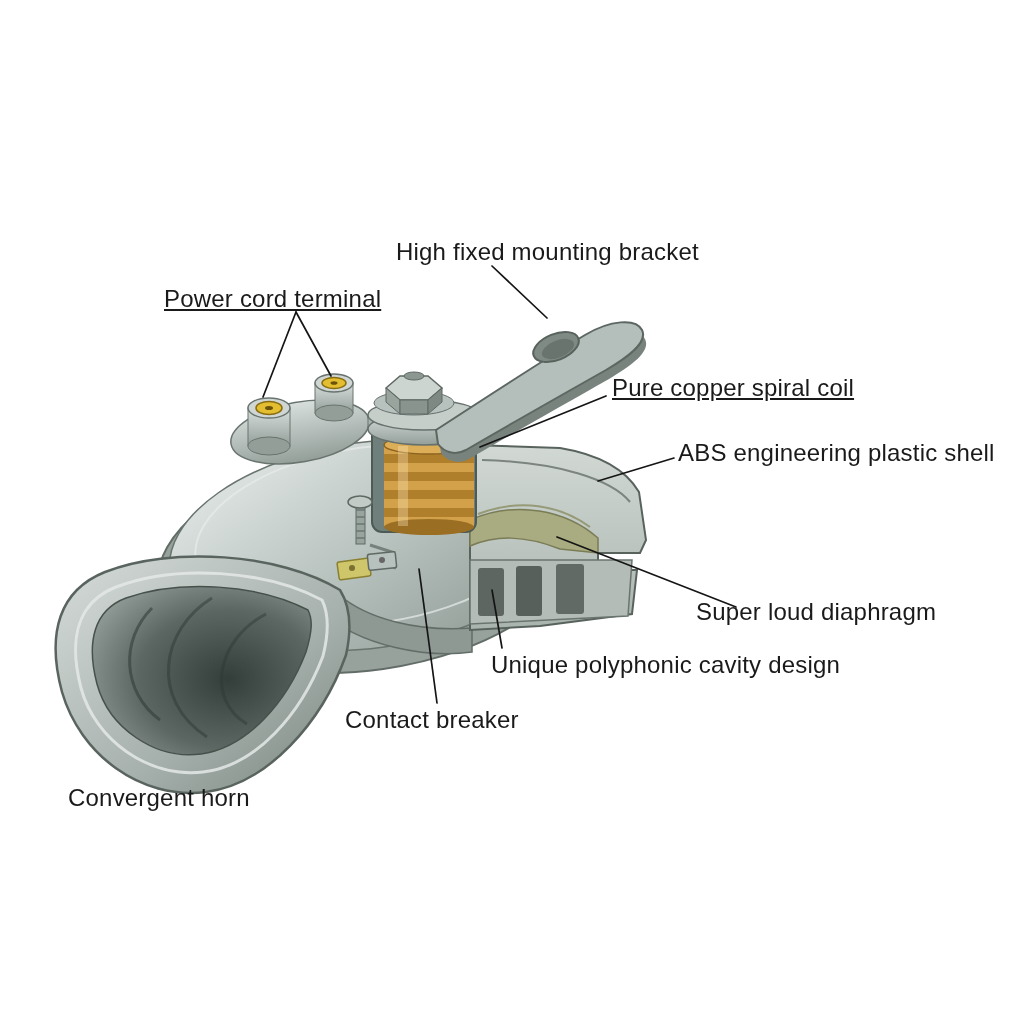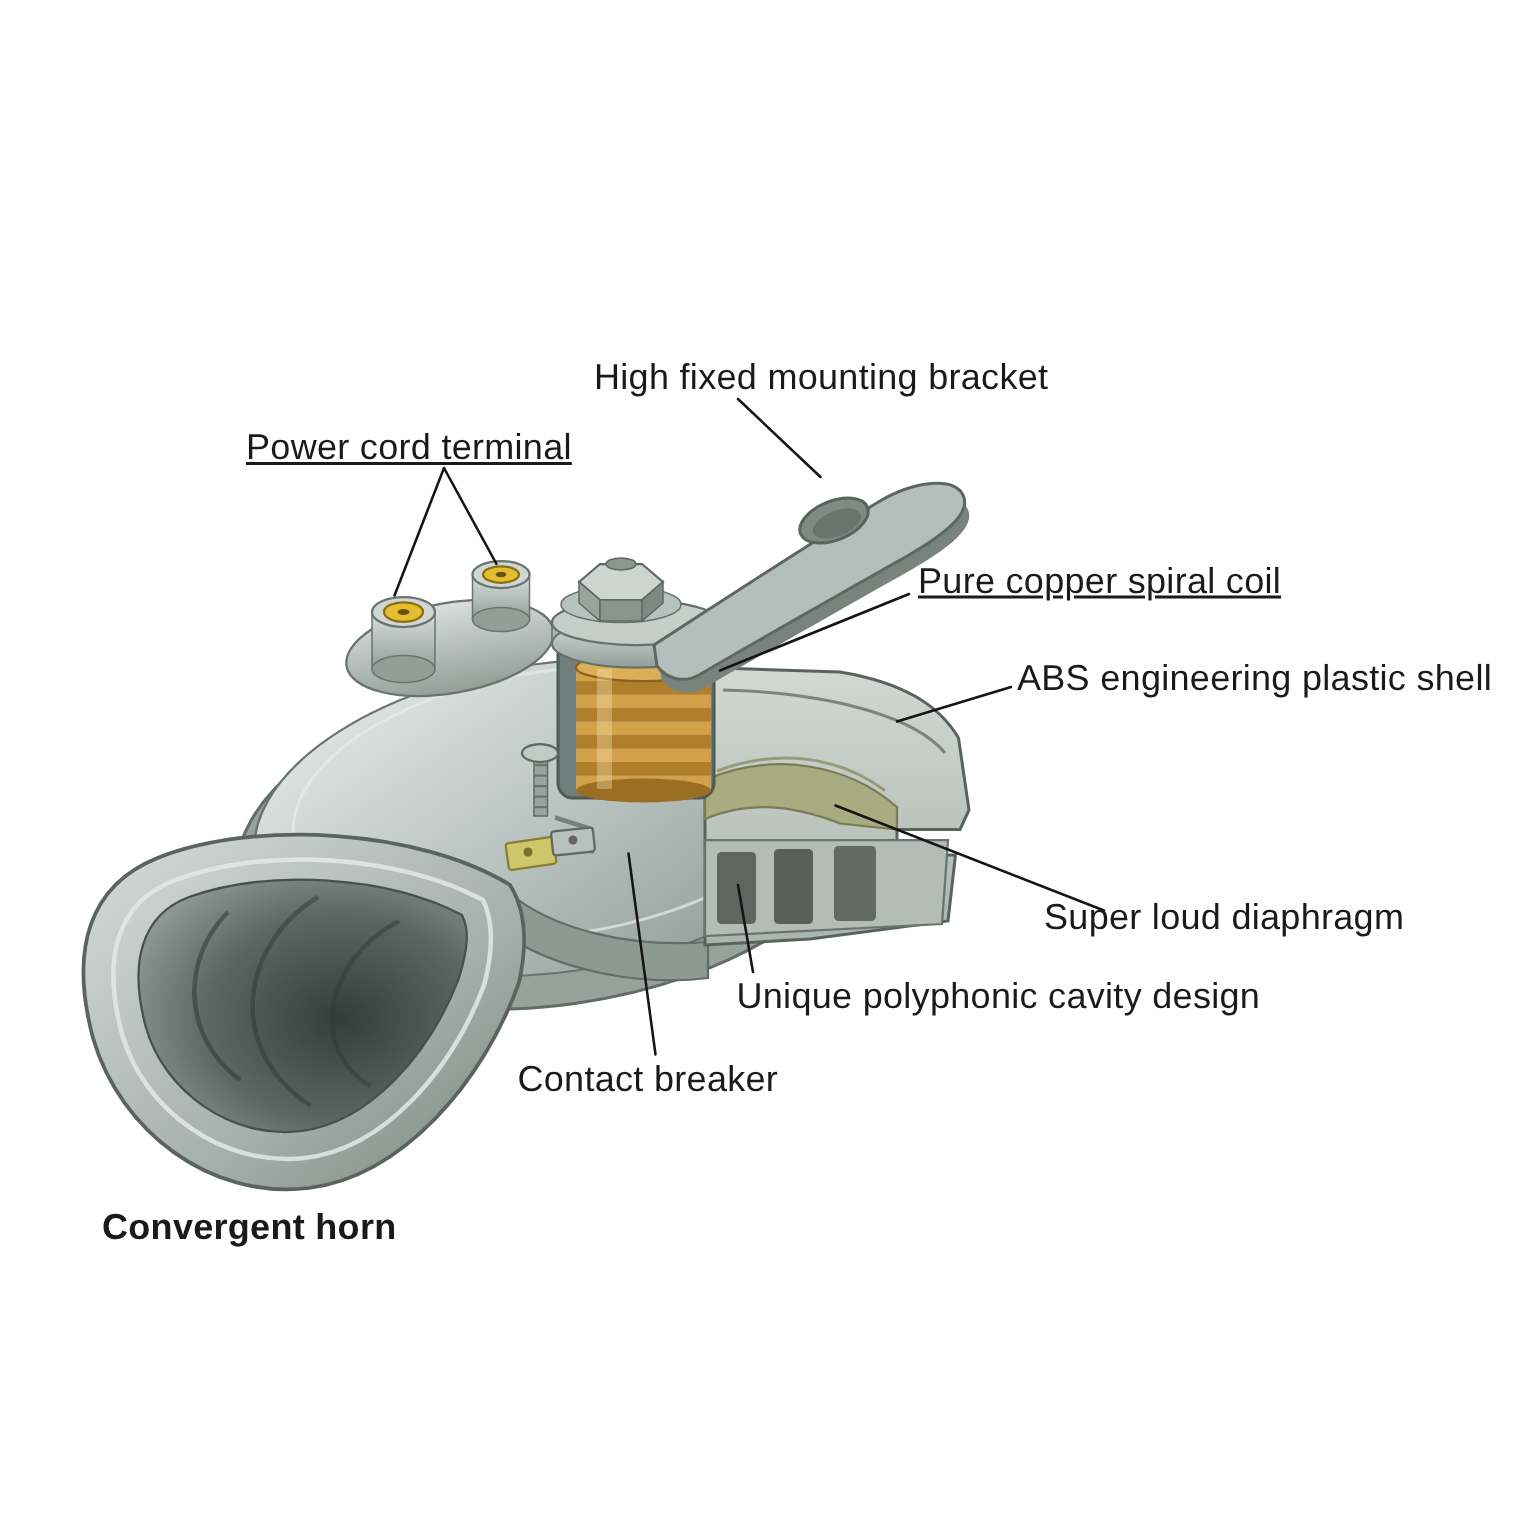--- a/index.html
+++ b/index.html
@@ -170,15 +170,15 @@
   <div class="label" style="left:612px;top:374px;text-decoration:underline;">Pure copper spiral coil</div>
 
   <div class="label" style="left:678px;top:439px;">ABS engineering plastic shell</div>
 
   <div class="label" style="left:696px;top:598px;">Super loud diaphragm</div>
 
   <div class="label" style="left:475px;top:651px;margin-left:16px;">Unique polyphonic cavity design</div>
 
   <div class="label" style="left:345px;top:706px;">Contact breaker</div>
 
-  <div class="label" style="left:68px;top:805px;font-weight:bold;">Convergent horn</div>
+  <div class="label" style="left:68px;top:784px;">Convergent horn</div>
 
 </div>
 
 </body></html>

